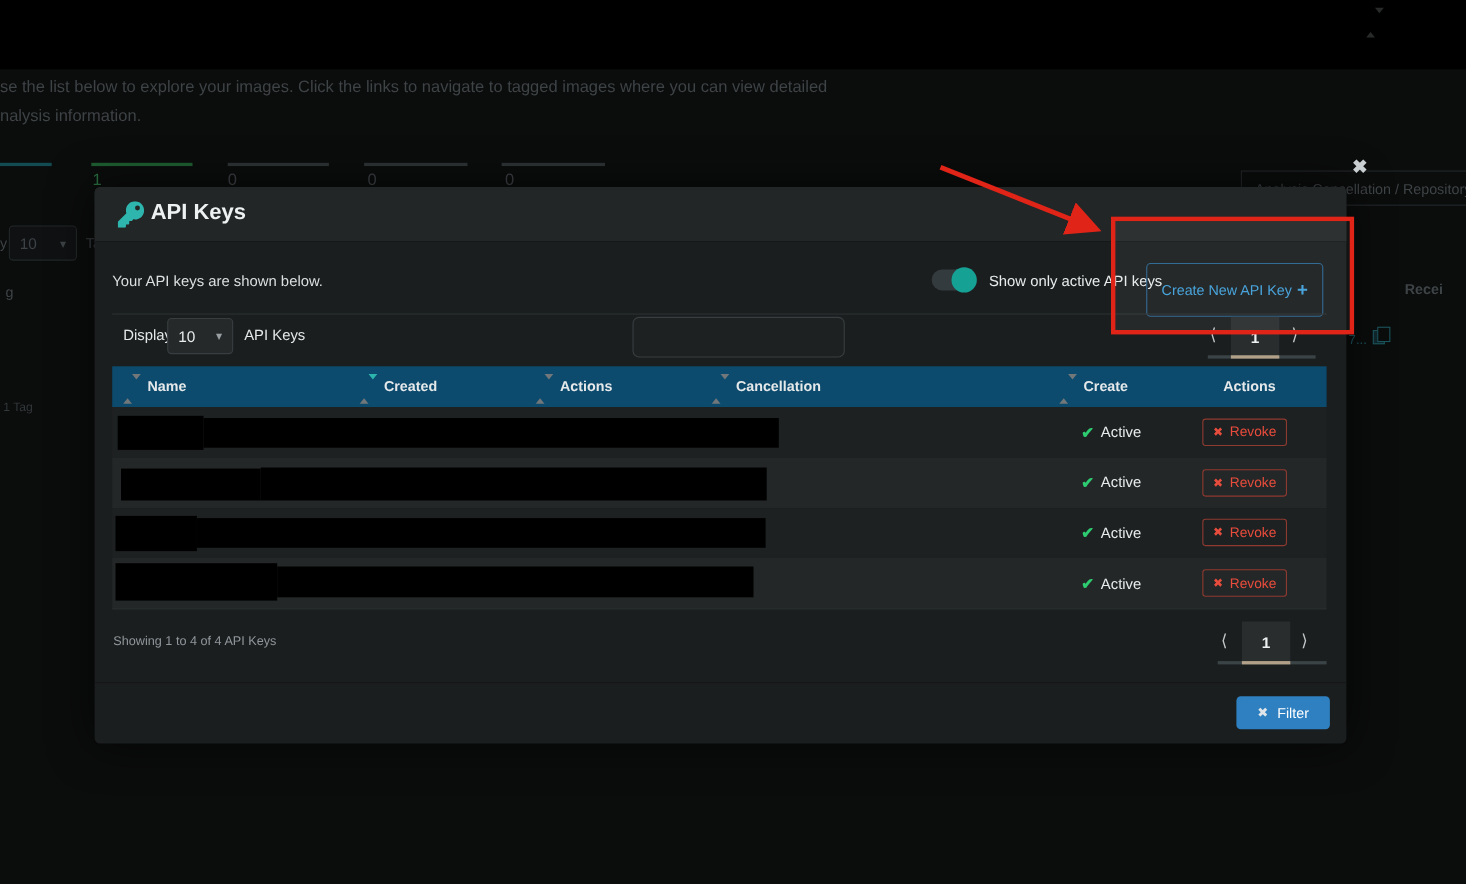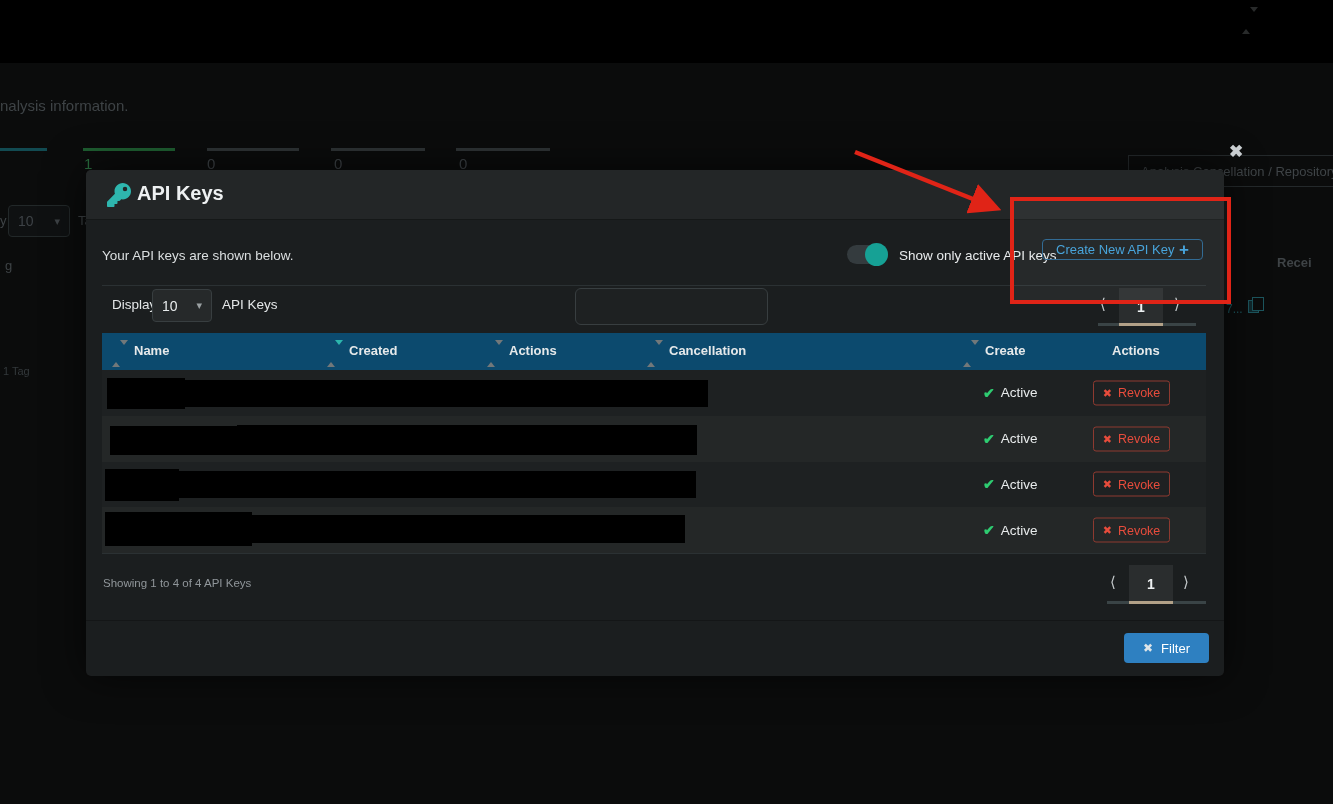--- a/index.html
+++ b/index.html
@@ -38,21 +38,21 @@
 
   .modal-intro { position:absolute; left:16px; top:78px; color:#dbdfe0; font-size:13.5px; }
 
   
   .toggle-track { position:absolute; left:761px; top:75px; width:41px; height:19px;
     border-radius:10px; background:#343b3e; }
   .toggle-knob { position:absolute; left:779px; top:73px; width:23px; height:23px;
     border-radius:50%; background:#16a195; }
   .toggle-label { position:absolute; left:813px; top:78px; color:#e8ebec; font-size:13.5px; }
 
-  .create-btn { position:absolute; left:956px; top:69px; width:161px; height:21px;
+  .create-btn { position:absolute; left:956px; top:69px; width:161px; height:49px;
     border:1px solid #28648f; border-radius:4px; background:transparent; color:#3fa0da;
     font-size:13px; display:flex; align-items:center; justify-content:space-between;
     padding:0 13px; cursor:pointer; }
   .create-btn .plus { font-size:17px; font-weight:700; }
 
   .ctl-divider { position:absolute; left:16px; top:115px; width:1104px; height:1px; background:#2b3133; }
 
   .lbl { color:#e4e7e8; font-size:13.5px; position:absolute; }
   .len-select { position:absolute; left:66px; top:119px; width:60px; height:33px;
     background:#26292a; border:1px solid #383e40; border-radius:4px; color:#e8ebec;
@@ -112,20 +112,21 @@
   #arrow-svg { position:absolute; left:845px; top:138px; pointer-events:none; }
   #top-close-x { position:absolute; left:1229px; top:141px; color:#c9ced1; font-size:17px;
     font-weight:700; cursor:pointer; }
 </style>
 </head>
 <body>
 
 <div id="bg">
   <div class="bg-black-strip"></div>
 
+  <div class="bg-text" style="left:0; top:71px; white-space:nowrap;">se the list below to explore your images. Click the links to navigate to tagged images where you can view detailed</div>
   <div class="bg-text" style="left:0; top:97px;">nalysis information.</div>
 
   <div class="statbar" style="left:0; width:47px; background:#124b52;"></div>
   <div class="statbar" style="left:83px; width:92px; background:#1e5e31;"></div>
   <div class="statbar" style="left:207px; width:92px; background:#2e3335;"></div>
   <div class="statbar" style="left:331px; width:94px; background:#2e3335;"></div>
   <div class="statbar" style="left:456px; width:94px; background:#2e3335;"></div>
   <div class="statnum" style="left:84px; color:#2a7040;">1</div>
   <div class="statnum dim" style="left:207px;">0</div>
   <div class="statnum dim" style="left:334px;">0</div>

